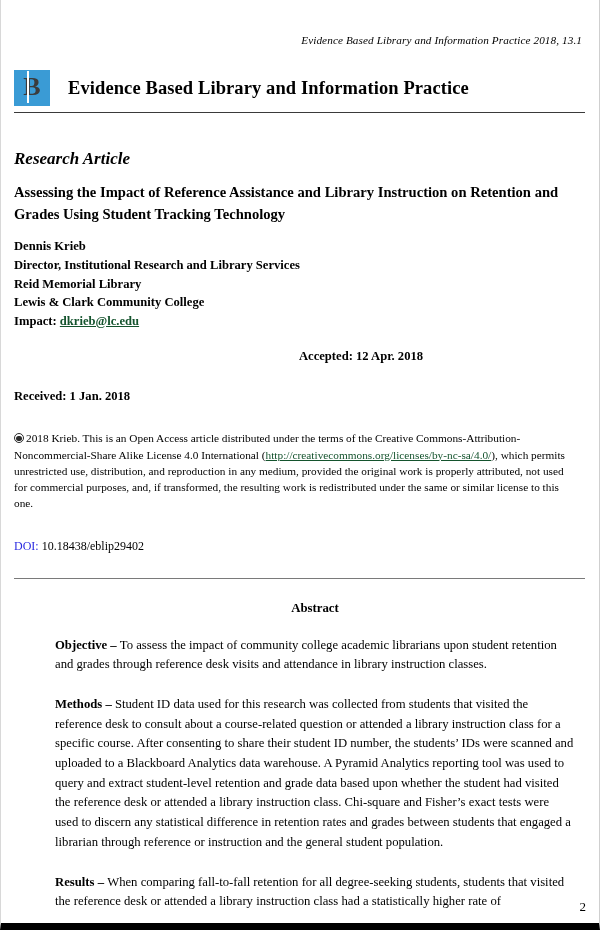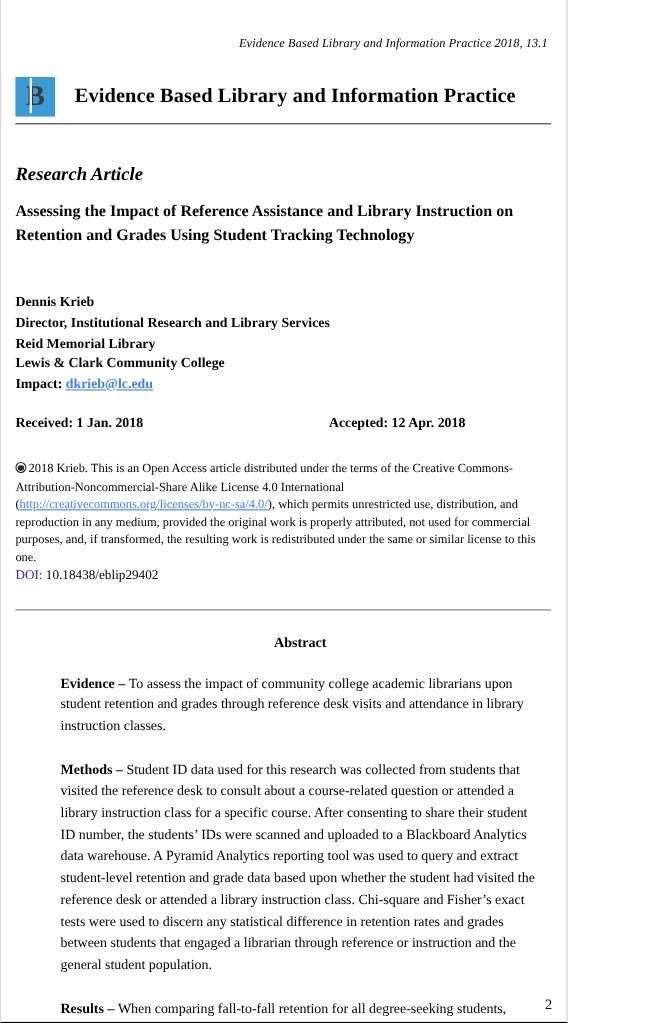--- a/index.html
+++ b/index.html
@@ -6,27 +6,27 @@
     margin: 0;
     padding: 0;
     background: #ffffff;
   }
   body {
     font-family: "Liberation Serif", "DejaVu Serif", serif;
     color: #000000;
   }
   #page {
     position: relative;
-    width: 516px;
+    width: 600px;
     height: 930px;
     background: #ffffff;
     box-sizing: border-box;
     border-left: 1px solid #d8d8d8;
     border-right: 1px solid #cfcfcf;
-    border-bottom: 1px solid #000000;
+    border-bottom: 7px solid #000000;
     overflow: hidden;
   }
   .inner {
     padding: 0 12px 0 10px;
   }
 
   
   .running-head {
     text-align: right;
     font-style: italic;
@@ -99,39 +99,39 @@
   }
   .article-title {
     font-size: 14.6px;
     font-weight: bold;
     line-height: 1.52;
     margin-top: 12px;
     padding-left: 3px;
     max-width: 552px;
   }
   .author-block {
-    margin-top: 40px;
+    margin-top: 12px;
     padding-left: 3px;
     font-size: 12.6px;
     font-weight: bold;
     line-height: 1.48;
   }
   .author-block .line { white-space: nowrap; }
   a.link {
-    color: #3b82f6;
+    color: #14532d;
     text-decoration: underline;
   }
   .dates {
     margin-top: 19px;
     padding-left: 3px;
     font-size: 12.6px;
     font-weight: bold;
     display: flex;
   }
-  .dates .received { width: 285px; flex: 0 0 auto; }
+  .dates .received { width: 285px; flex: 0 0 auto; margin-top: 40px; }
 
   
   .license {
     margin-top: 26px;
     padding-left: 3px;
     padding-right: 8px;
     font-size: 11.3px;
     line-height: 1.42;
     text-align: left;
   }
@@ -150,20 +150,21 @@
     content: "";
     position: absolute;
     left: 1.4px;
     top: 1.4px;
     right: 1.4px;
     bottom: 1.4px;
     border-radius: 50%;
     background: #2b2b2b;
   }
   .doi {
+    margin-top: 28px;
     padding-left: 3px;
     font-size: 12px;
   }
   .doi-label { color: #2a2ae0; }
 
   .rule-abstract {
     height: 0;
     border-bottom: 1.8px solid #7a7a7a;
     margin-top: 24px;
     margin-left: 3px;
@@ -234,21 +235,21 @@
 
     <div class="license"><span class="cc-mark"></span><span>2018 Krieb. This is an Open Access article distributed under the terms of the Creative Commons-Attribution-Noncommercial-Share Alike License 4.0 International (</span><a class="link" href="#">http://creativecommons.org/licenses/by-nc-sa/4.0/</a><span>), which permits unrestricted use, distribution, and reproduction in any medium, provided the original work is properly attributed, not used for commercial purposes, and, if transformed, the resulting work is redistributed under the same or similar license to this one.</span></div>
 
     <div class="doi"><span class="doi-label">DOI:</span> <span>10.18438/eblip29402</span></div>
 
     <div class="rule-abstract"></div>
 
     <div class="abstract">
       <h2>Abstract</h2>
 
-      <p><span class="lead">Evidence – </span><span>To assess the impact of community college academic librarians upon student retention and grades through reference desk visits and attendance in library instruction classes.</span></p>
+      <p><span class="lead">Objective – </span><span>To assess the impact of community college academic librarians upon student retention and grades through reference desk visits and attendance in library instruction classes.</span></p>
 
       <p><span class="lead">Methods – </span><span>Student ID data used for this research was collected from students that visited the reference desk to consult about a course-related question or attended a library instruction class for a specific course. After consenting to share their student ID number, the students’ IDs were scanned and uploaded to a Blackboard Analytics data warehouse. A Pyramid Analytics reporting tool was used to query and extract student-level retention and grade data based upon whether the student had visited the reference desk or attended a library instruction class. Chi-square and Fisher’s exact tests were used to discern any statistical difference in retention rates and grades between students that engaged a librarian through reference or instruction and the general student population.</span></p>
 
       <p><span class="lead">Results – </span><span>When comparing fall-to-fall retention for all degree-seeking students, students that visited the reference desk or attended a library instruction class had a statistically higher rate of</span></p>
     </div>
 
   </div>
 
   <div class="page-number">2</div>
 </div>

